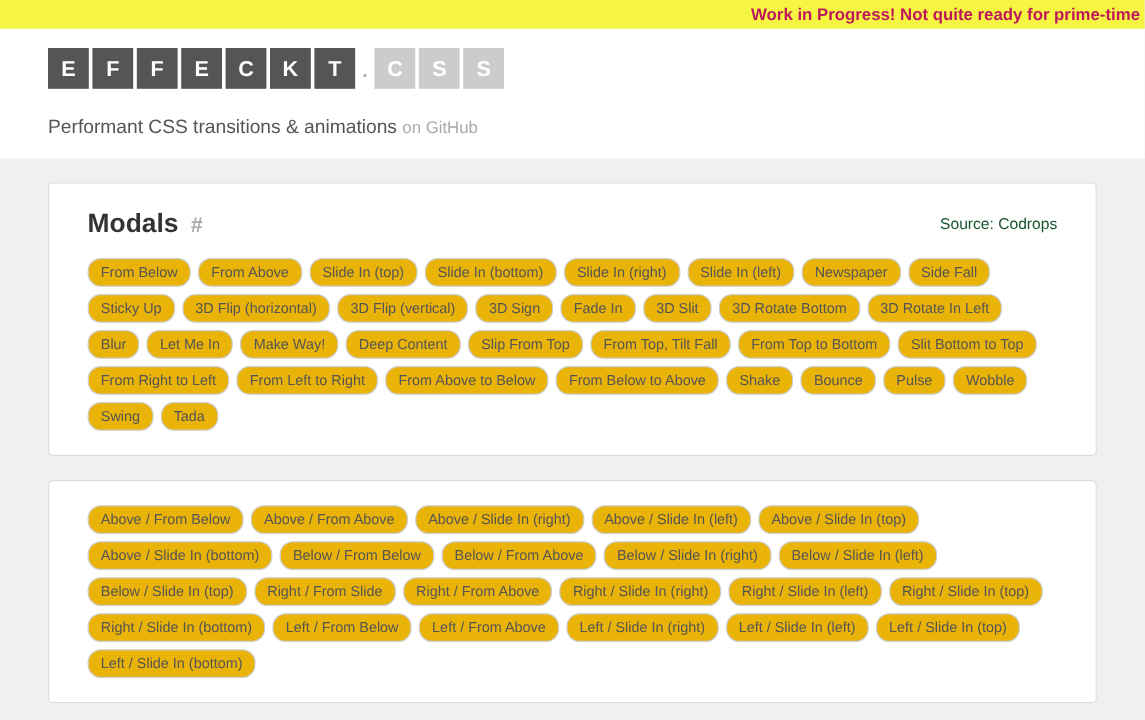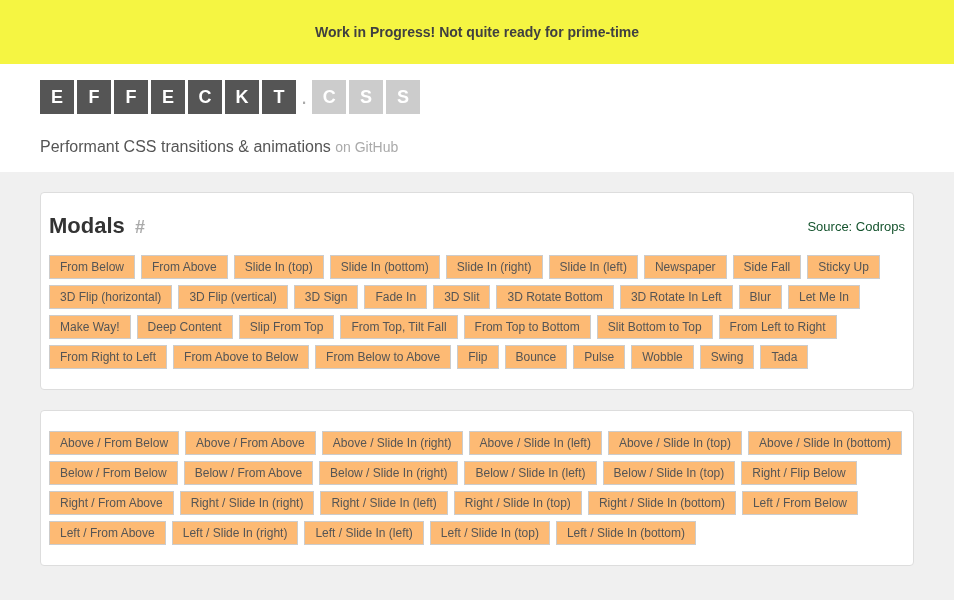--- a/index.html
+++ b/index.html
@@ -4,25 +4,25 @@
   <style>
     * { box-sizing: border-box; margin: 0; padding: 0; }
     body {
       font-family: Arial, sans-serif;
       background: #f0f0f0;
       font-size: 14px;
       color: #333;
     }
     .banner {
       background: #f5f542;
-      text-align: center;
-      padding: 24px;
+      text-align: right;
+      padding: 4px;
       font-size: 14px;
       font-weight: bold;
-      color: #404040;
+      color: #be185d;
     }
     .header {
       background: #fff;
       padding: 16px 40px;
       display: flex;
       align-items: center;
       gap: 8px;
     }
     .logo-tiles {
       display: flex;
@@ -60,21 +60,21 @@
       color: #aaa;
       font-size: 14px;
     }
     .main {
       padding: 20px 40px;
     }
     .section-card {
       background: #fff;
       border: 1px solid #ddd;
       border-radius: 4px;
-      padding: 20px 8px;
+      padding: 20px 32px;
       margin-bottom: 20px;
     }
     .section-header {
       display: flex;
       justify-content: space-between;
       align-items: center;
       margin-bottom: 16px;
     }
     .section-title {
       font-size: 22px;
@@ -93,25 +93,25 @@
     .source-label span {
       color: #14532d;
     }
     .tags {
       display: flex;
       flex-wrap: wrap;
       gap: 6px;
     }
     .tag {
       border: 1px solid #ccc;
-      border-radius: 0;
+      border-radius: 11px;
       padding: 4px 10px;
       font-size: 12px;
       color: #555;
-      background: #fdba74;
+      background: #eab308;
       cursor: pointer;
       white-space: nowrap;
     }
   </style>
 </head>
 <body>
 
 <div class="banner">
   <span>Work in Progress! Not quite ready for prime-time</span>
 </div>
@@ -168,25 +168,25 @@
         <button class="tag">3D Rotate Bottom</button>
         <button class="tag">3D Rotate In Left</button>
         <button class="tag">Blur</button>
         <button class="tag">Let Me In</button>
         <button class="tag">Make Way!</button>
         <button class="tag">Deep Content</button>
         <button class="tag">Slip From Top</button>
         <button class="tag">From Top, Tilt Fall</button>
         <button class="tag">From Top to Bottom</button>
         <button class="tag">Slit Bottom to Top</button>
+        <button class="tag">From Right to Left</button>
         <button class="tag">From Left to Right</button>
-        <button class="tag">From Right to Left</button>
         <button class="tag">From Above to Below</button>
         <button class="tag">From Below to Above</button>
-        <button class="tag">Flip</button>
+        <button class="tag">Shake</button>
         <button class="tag">Bounce</button>
         <button class="tag">Pulse</button>
         <button class="tag">Wobble</button>
         <button class="tag">Swing</button>
         <button class="tag">Tada</button>
       </div>
   </div>
 
   <div class="section-card">
     <div class="tags" id="positional-tags">
@@ -194,21 +194,21 @@
         <button class="tag">Above / From Above</button>
         <button class="tag">Above / Slide In (right)</button>
         <button class="tag">Above / Slide In (left)</button>
         <button class="tag">Above / Slide In (top)</button>
         <button class="tag">Above / Slide In (bottom)</button>
         <button class="tag">Below / From Below</button>
         <button class="tag">Below / From Above</button>
         <button class="tag">Below / Slide In (right)</button>
         <button class="tag">Below / Slide In (left)</button>
         <button class="tag">Below / Slide In (top)</button>
-        <button class="tag">Right / Flip Below</button>
+        <button class="tag">Right / From Slide</button>
         <button class="tag">Right / From Above</button>
         <button class="tag">Right / Slide In (right)</button>
         <button class="tag">Right / Slide In (left)</button>
         <button class="tag">Right / Slide In (top)</button>
         <button class="tag">Right / Slide In (bottom)</button>
         <button class="tag">Left / From Below</button>
         <button class="tag">Left / From Above</button>
         <button class="tag">Left / Slide In (right)</button>
         <button class="tag">Left / Slide In (left)</button>
         <button class="tag">Left / Slide In (top)</button>

